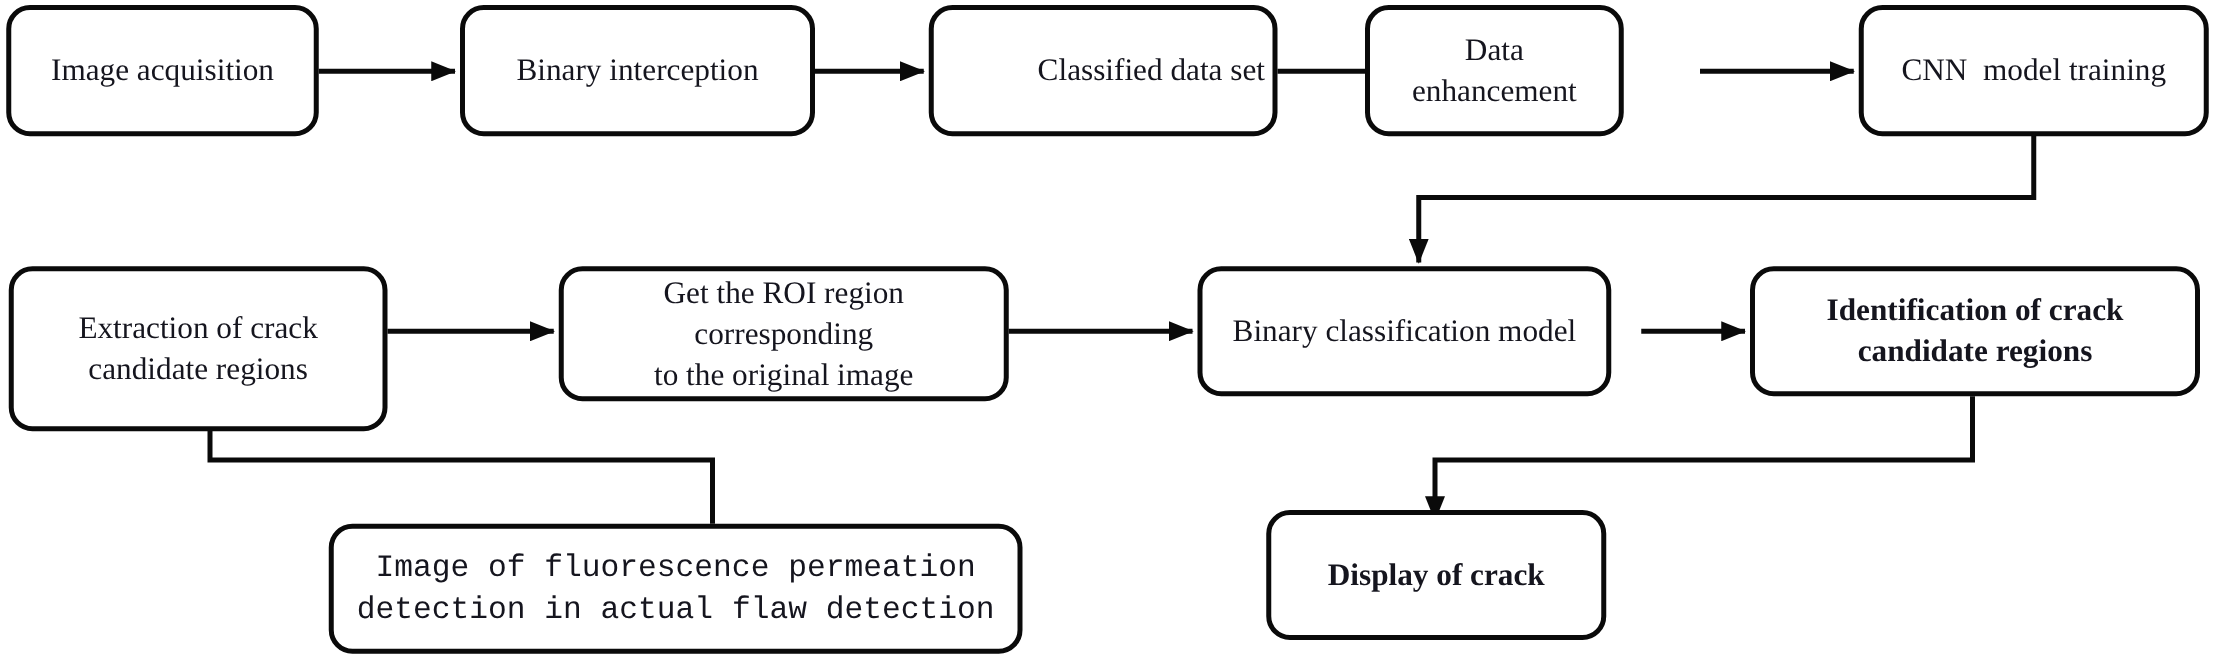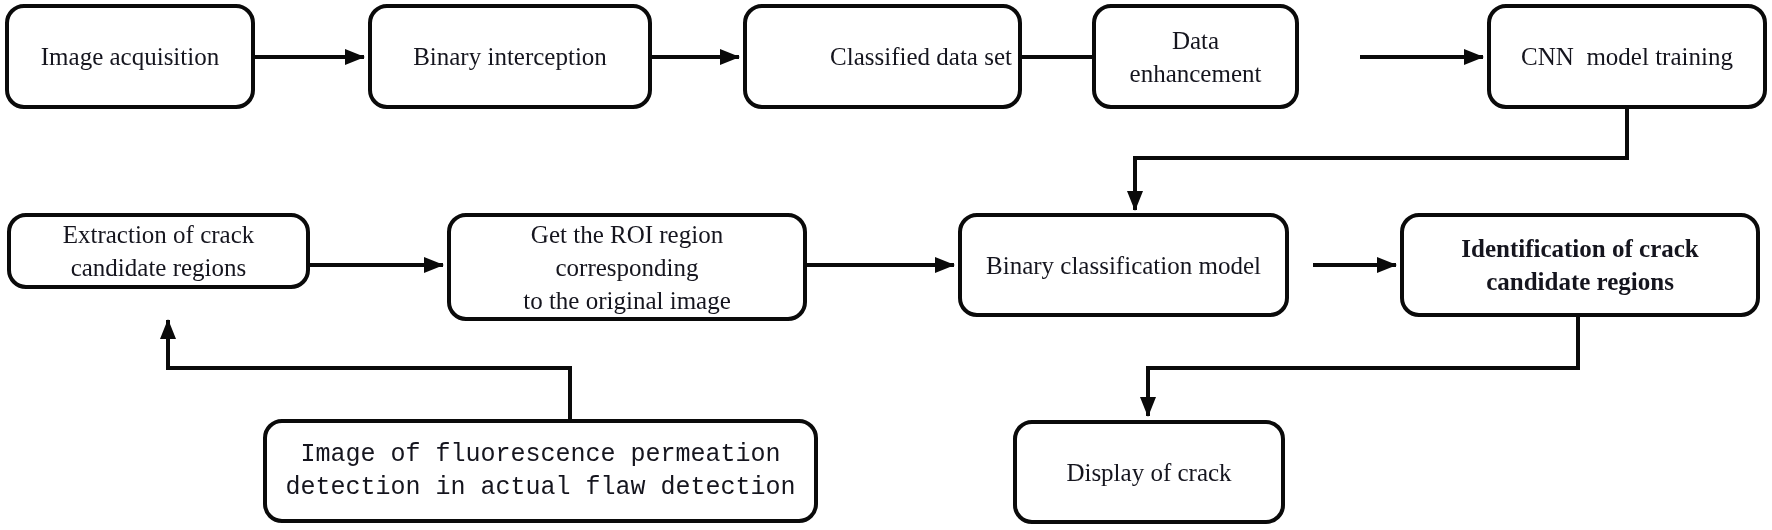--- a/index.html
+++ b/index.html
@@ -41,26 +41,26 @@
     line-height:1.32;
     white-space:pre-wrap;
   }
   
   .n-acq {left:5px;   top:4px;  width:250px; height:105px;}
   .n-int {left:368px;  top:4px;  width:284px; height:105px;}
   .n-cls {left:743px;  top:4px;  width:279px; height:105px;justify-content:flex-end;}
   .n-enh {left:1072px; top:4px;  width:207px; height:105px;margin-left:20px;}
   .n-cnn {left:1487px; top:4px;  width:280px; height:105px;text-align:right;}
   
-  .n-ext {left:7px;    top:213px;width:303px; height:76px;}
+  .n-ext {left:7px;    top:213px;width:303px; height:132px;}
   .n-roi {left:447px;  top:213px;width:360px; height:108px;}
   .n-bin {left:958px;  top:213px;width:331px; height:104px;}
   .n-idn {left:1400px; top:213px;width:360px; height:104px;font-weight:bold;}
   
-  .n-dsp {left:1013px; top:420px;width:272px; height:104px;}
+  .n-dsp {left:1013px; top:408px;width:272px; height:104px;font-weight:bold;}
   .n-flu {left:263px;  top:419px;width:555px; height:104px;font-family:Liberation Mono, monospace;}
 </style>
 </head>
 <body>
 
 <div id="canvas">
 
   <svg id="connectors" viewBox="0 0 1772 530" xmlns="http://www.w3.org/2000/svg">
     <defs>
       <marker id="arw" markerUnits="userSpaceOnUse" markerWidth="20" markerHeight="16" viewBox="0 0 20 16" refX="19" refY="8" orient="auto">

